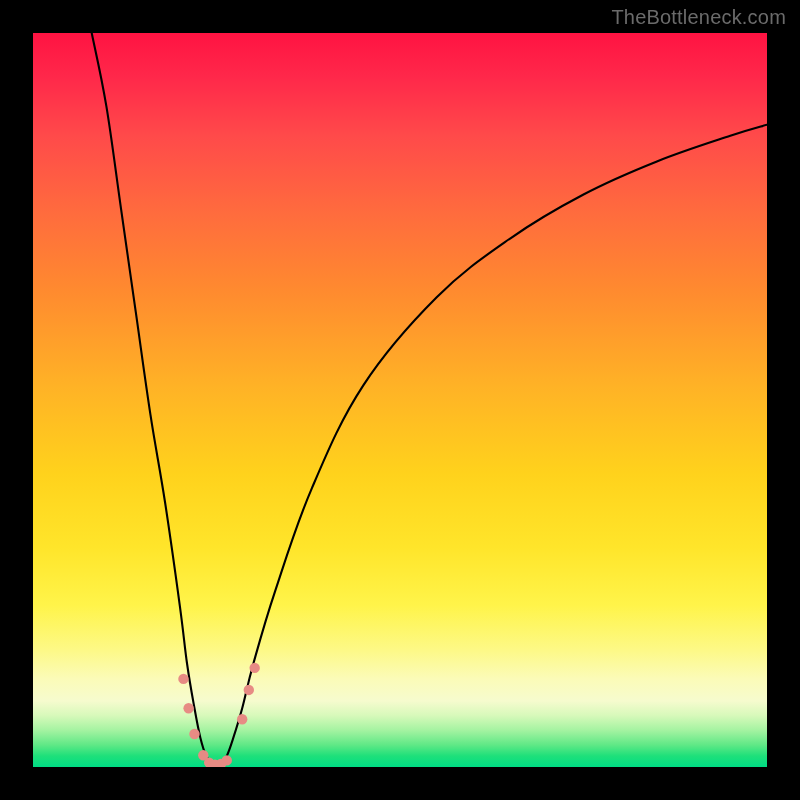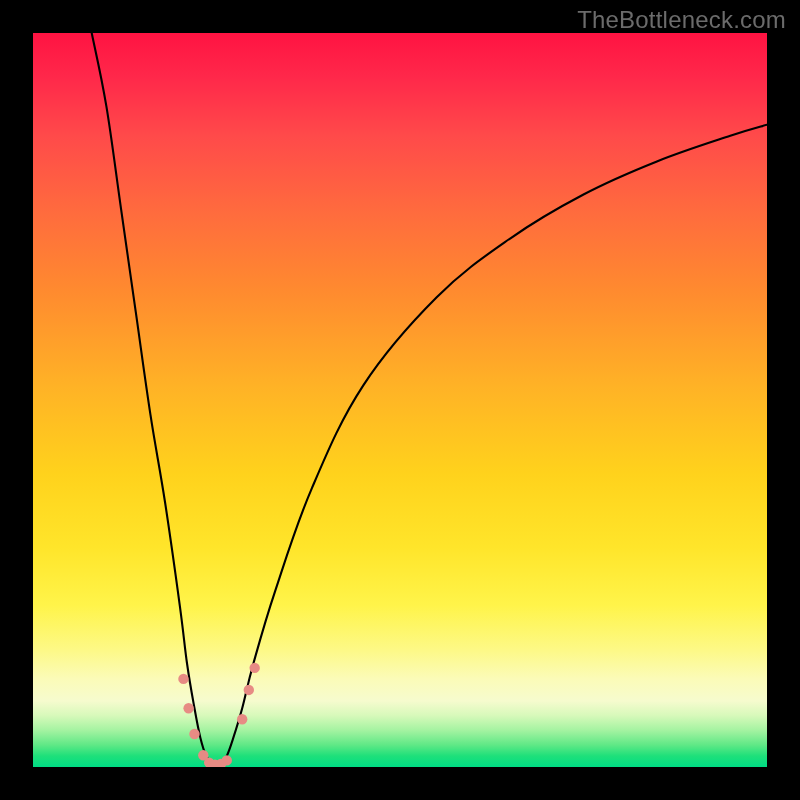--- a/index.html
+++ b/index.html
@@ -15,21 +15,21 @@
     position: relative;
     width: 800px;
     height: 800px;
     background: #000;
   }
   .watermark {
     position: absolute;
     top: 6px;
     right: 14px;
     color: #6b6b6b;
-    font-size: 24px;
+    font-size: 20px;
     font-weight: 500;
     letter-spacing: 0.2px;
     z-index: 40;
   }
   .plot {
     position: absolute;
     left: 33px;
     top: 33px;
     width: 734px;
     height: 734px;

